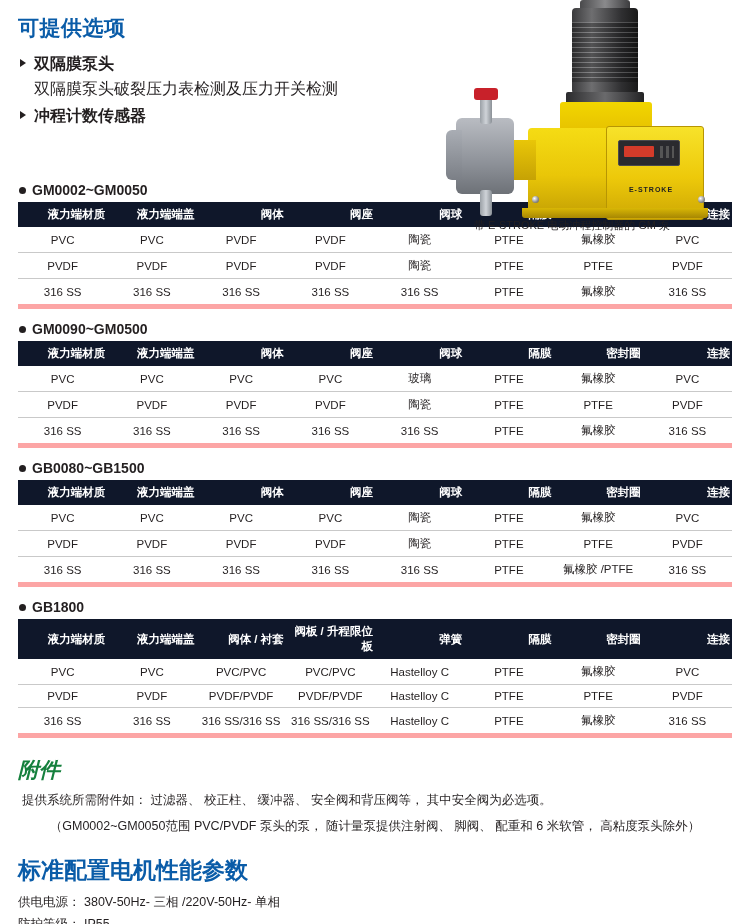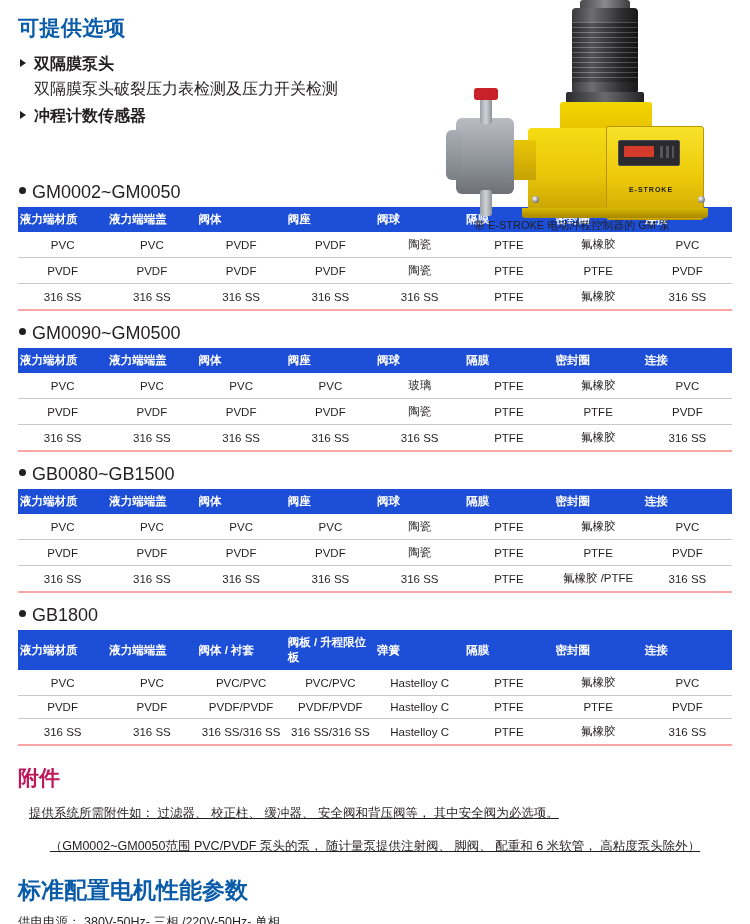--- a/index.html
+++ b/index.html
@@ -218,22 +218,22 @@
   }
   .bolt {
     position: absolute;
     width: 7px; height: 7px;
     border-radius: 50%;
     background: radial-gradient(circle at 35% 35%, #fff, #8a8a8a 60%, #555);
   }
 
   
   .tbl-label {
-    font-size: 18px;
-    font-weight: normal;
+    font-size: 14px;
+    font-weight: bold;
     margin: 12px 0 4px 0;
     padding-left: 14px;
     position: relative;
   }
   .tbl-label::before {
     content: "";
     position: absolute;
     left: 1px;
     top: 5px;
     width: 7px;
@@ -241,60 +241,60 @@
     border-radius: 50%;
     background: #231f20;
   }
   table.mat {
     width: 100%;
     border-collapse: collapse;
     font-size: 11.5px;
     table-layout: fixed;
   }
   table.mat th {
-    background: #1d4ed8;
+    background: #0f172a;
     color: #ffffff;
     font-weight: bold;
     padding: 5px 2px;
-    text-align: left;
+    text-align: right;
     border: none;
     font-size: 11.5px;
   }
   table.mat td {
     text-align: center;
     padding: 5px 2px;
     border-bottom: 1px solid #c9c9c9;
     color: #231f20;
   }
   table.mat tr.row-first td {
     border-top: none;
     margin-top: 34px;
   }
   table.mat tr:last-child td {
-    border-bottom: 2px solid #fca5a5;
+    border-bottom: 5px solid #fca5a5;
   }
 
   .para {
     font-size: 12.5px;
     line-height: 1.7;
-    margin: 11px;
-    text-decoration: underline;
+    margin: 4px;
   }
   .para.indent { text-indent: 0; text-align: center; }
 
   .spec-list {
     font-size: 12.5px;
     line-height: 1.75;
     margin: 0;
   }
   .title-accessories {
-    color: #be185d;
+    color: #15803d;
     font-size: 21px;
     font-weight: bold;
     margin: 18px 0 6px 0;
+    font-style: italic;
   }
   .title-motor {
     color: #0a5ca8;
     font-size: 23px;
     font-weight: bold;
     margin: 18px 0 6px 0;
   }
 </style>
 </head>
 <body>

